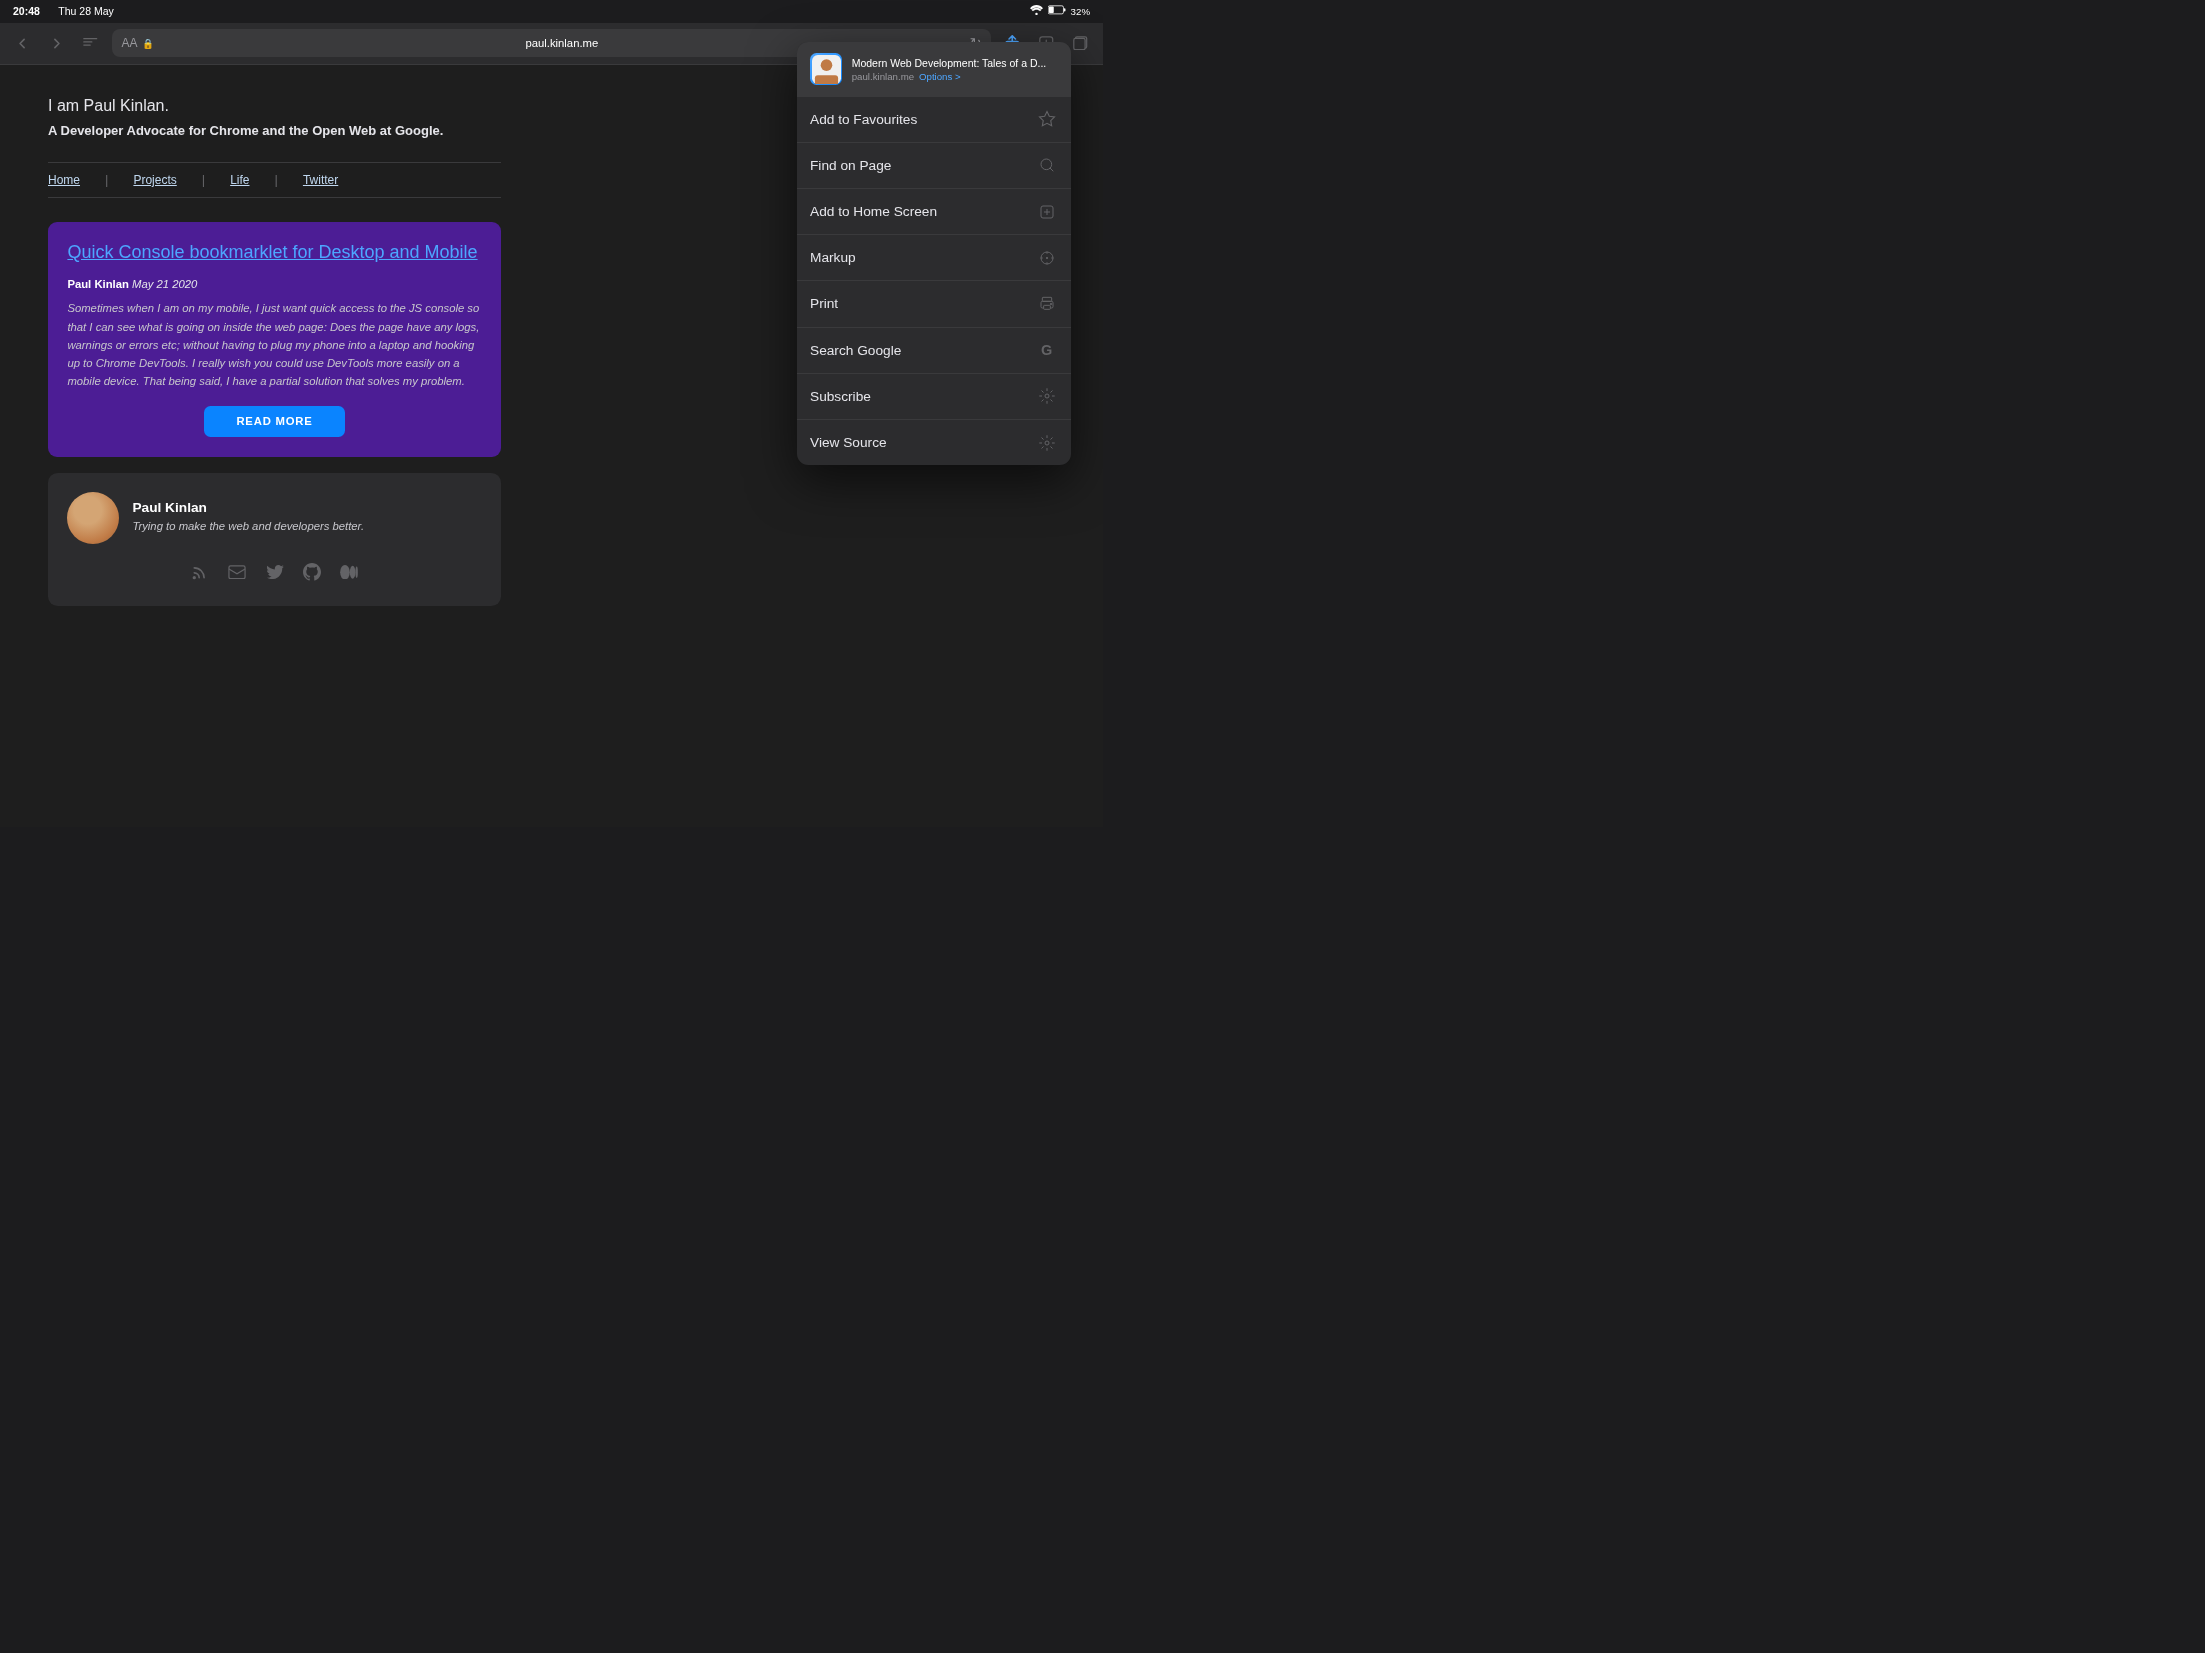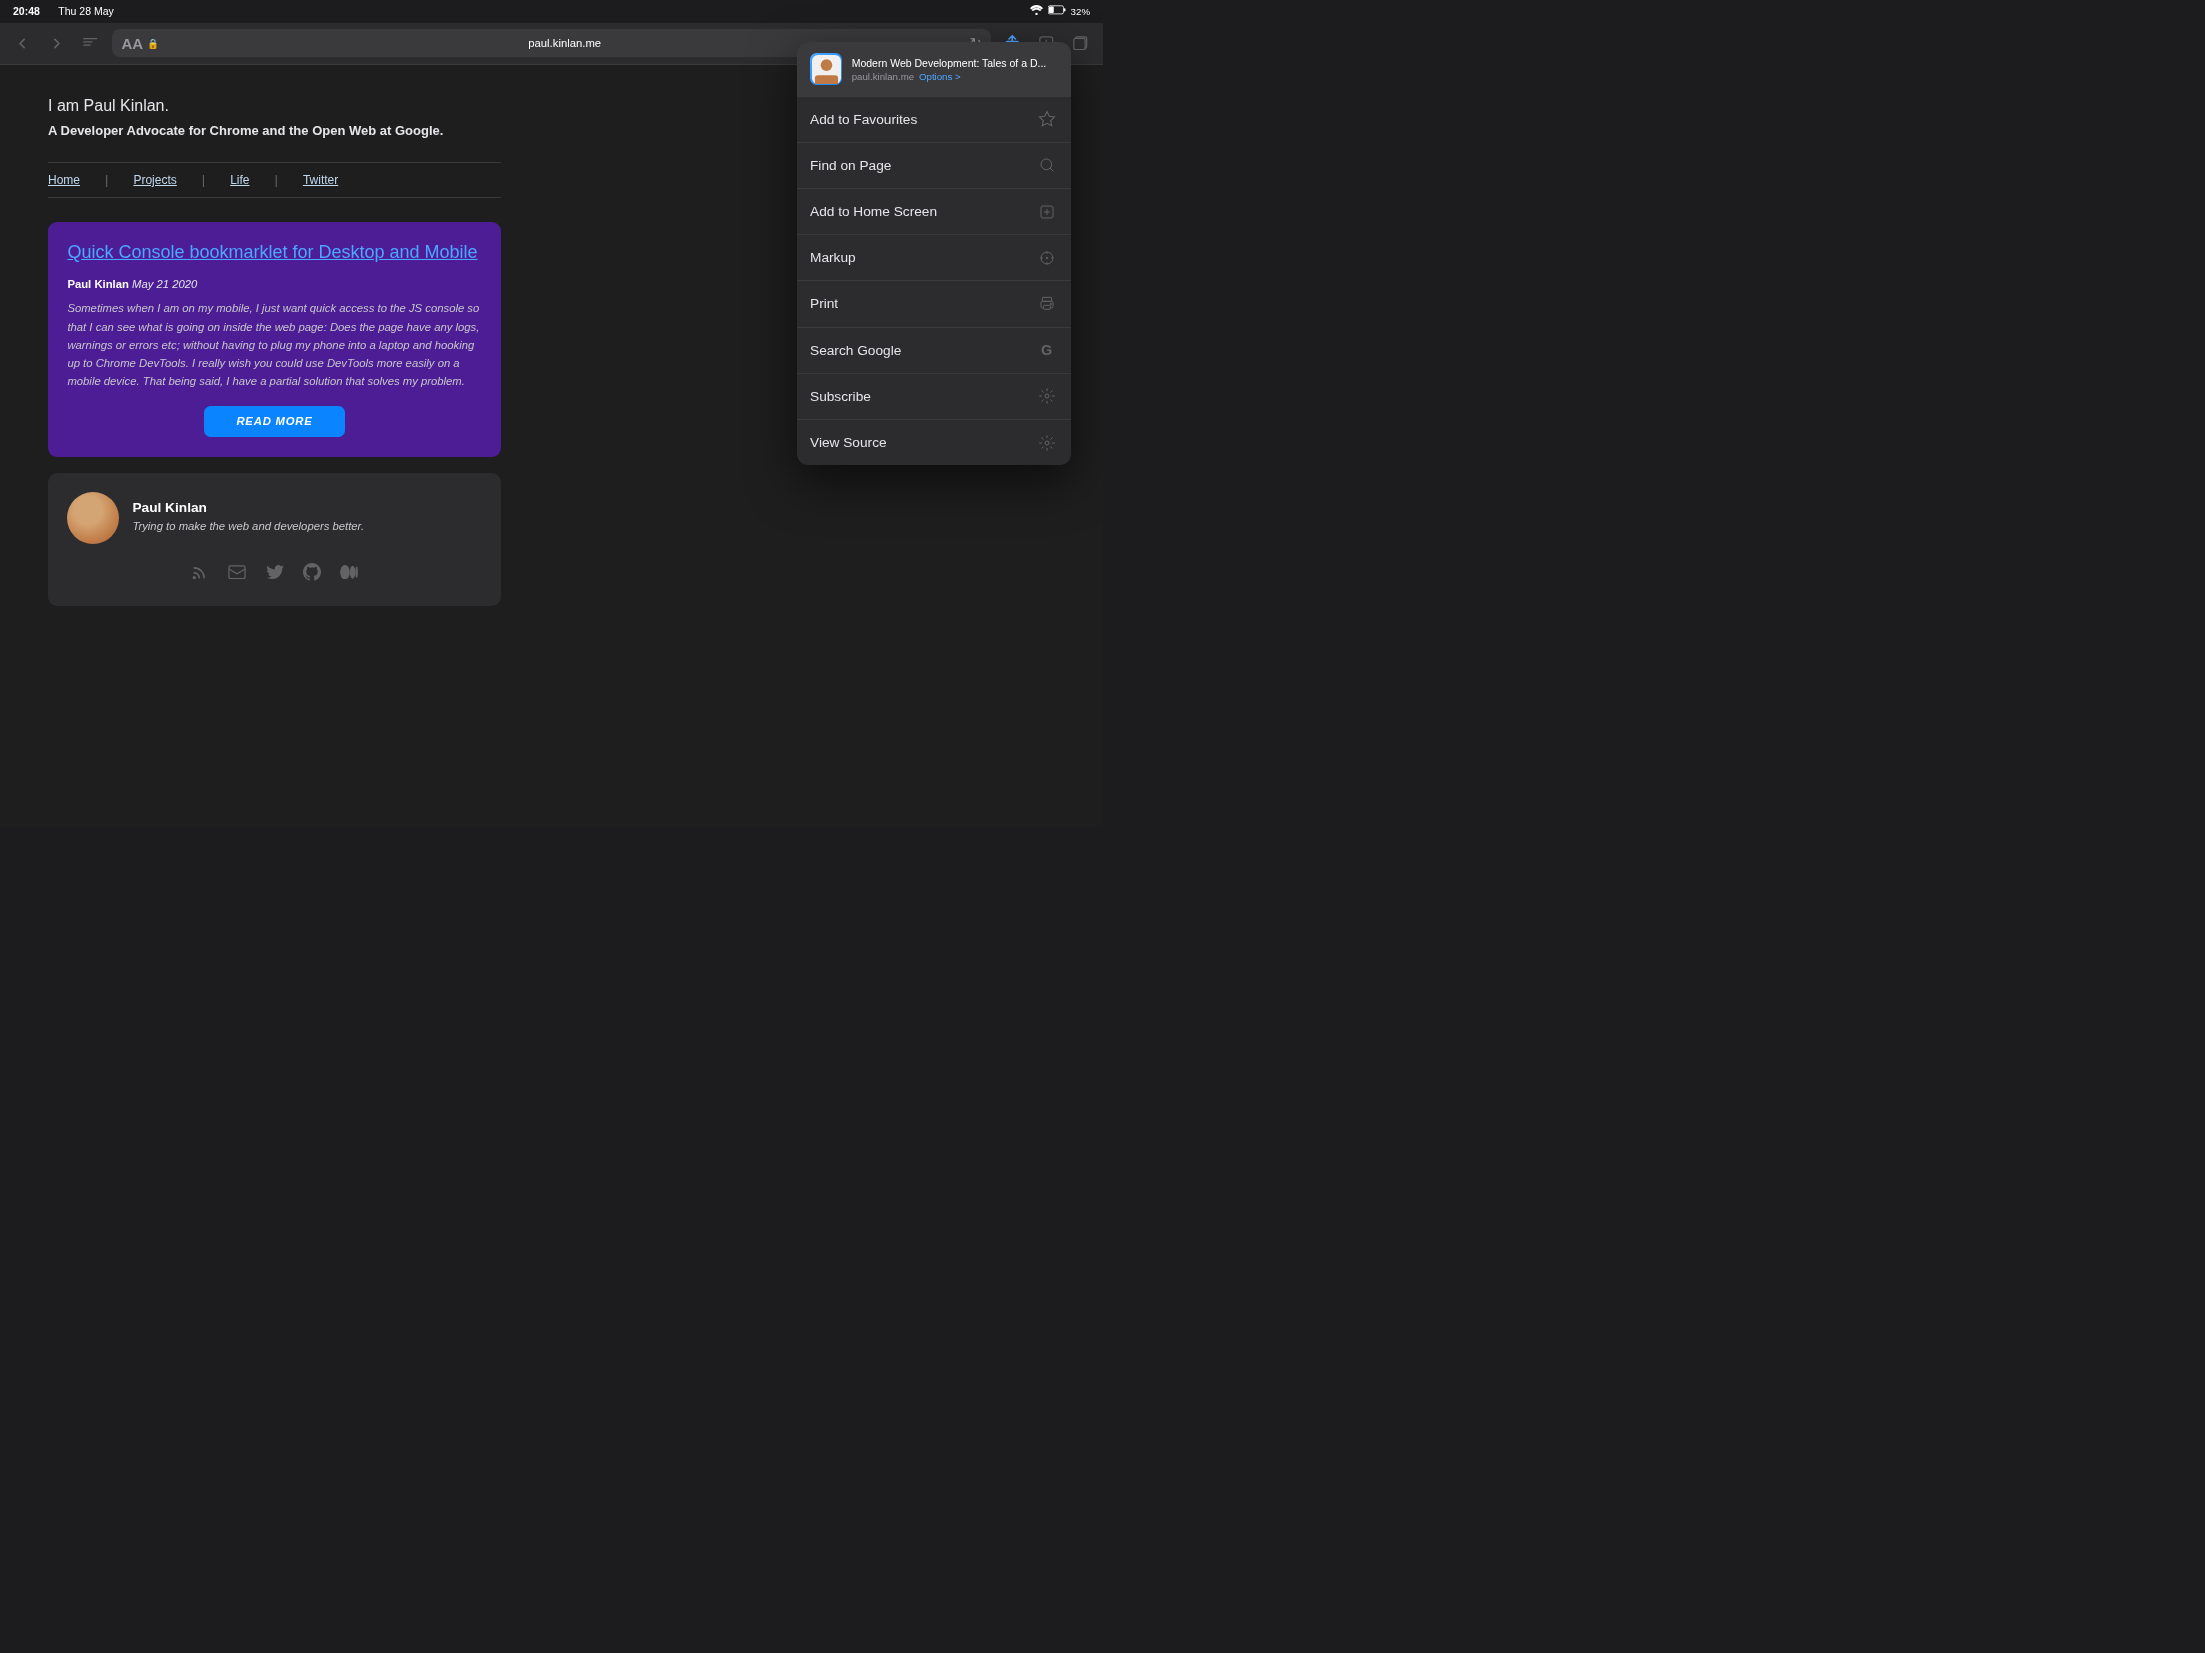--- a/index.html
+++ b/index.html
@@ -67,22 +67,22 @@
       height: 27.4px;
       background: #3a3a3c;
       border-radius: 8px;
       display: flex;
       align-items: center;
       padding: 0 9.7px;
       gap: 4.8px;
     }
     .aa-text {
       color: #98989d;
-      font-size: 15px;
-      font-weight: 700;
+      font-size: 12px;
+      font-weight: 400;
     }
     .url-text {
       flex: 1;
       text-align: center;
       color: #fff;
       font-size: 11.3px;
     }
     .lock-icon {
       color: #98989d;
       font-size: 9.7px;
@@ -237,21 +237,20 @@
       color: #fff;
       border: none;
       padding: 9.7px 32px;
       border-radius: 6.5px;
       font-size: 11.3px;
       font-weight: 600;
       letter-spacing: 0.8px;
       display: block;
       margin: 0 auto;
       cursor: pointer;
-      font-style: italic;
     }
 
     
     .author-card {
       background: #2c2c2e;
       border-radius: 9.7px;
       padding: 19.4px;
       display: flex;
       flex-direction: column;
       align-items: center;

